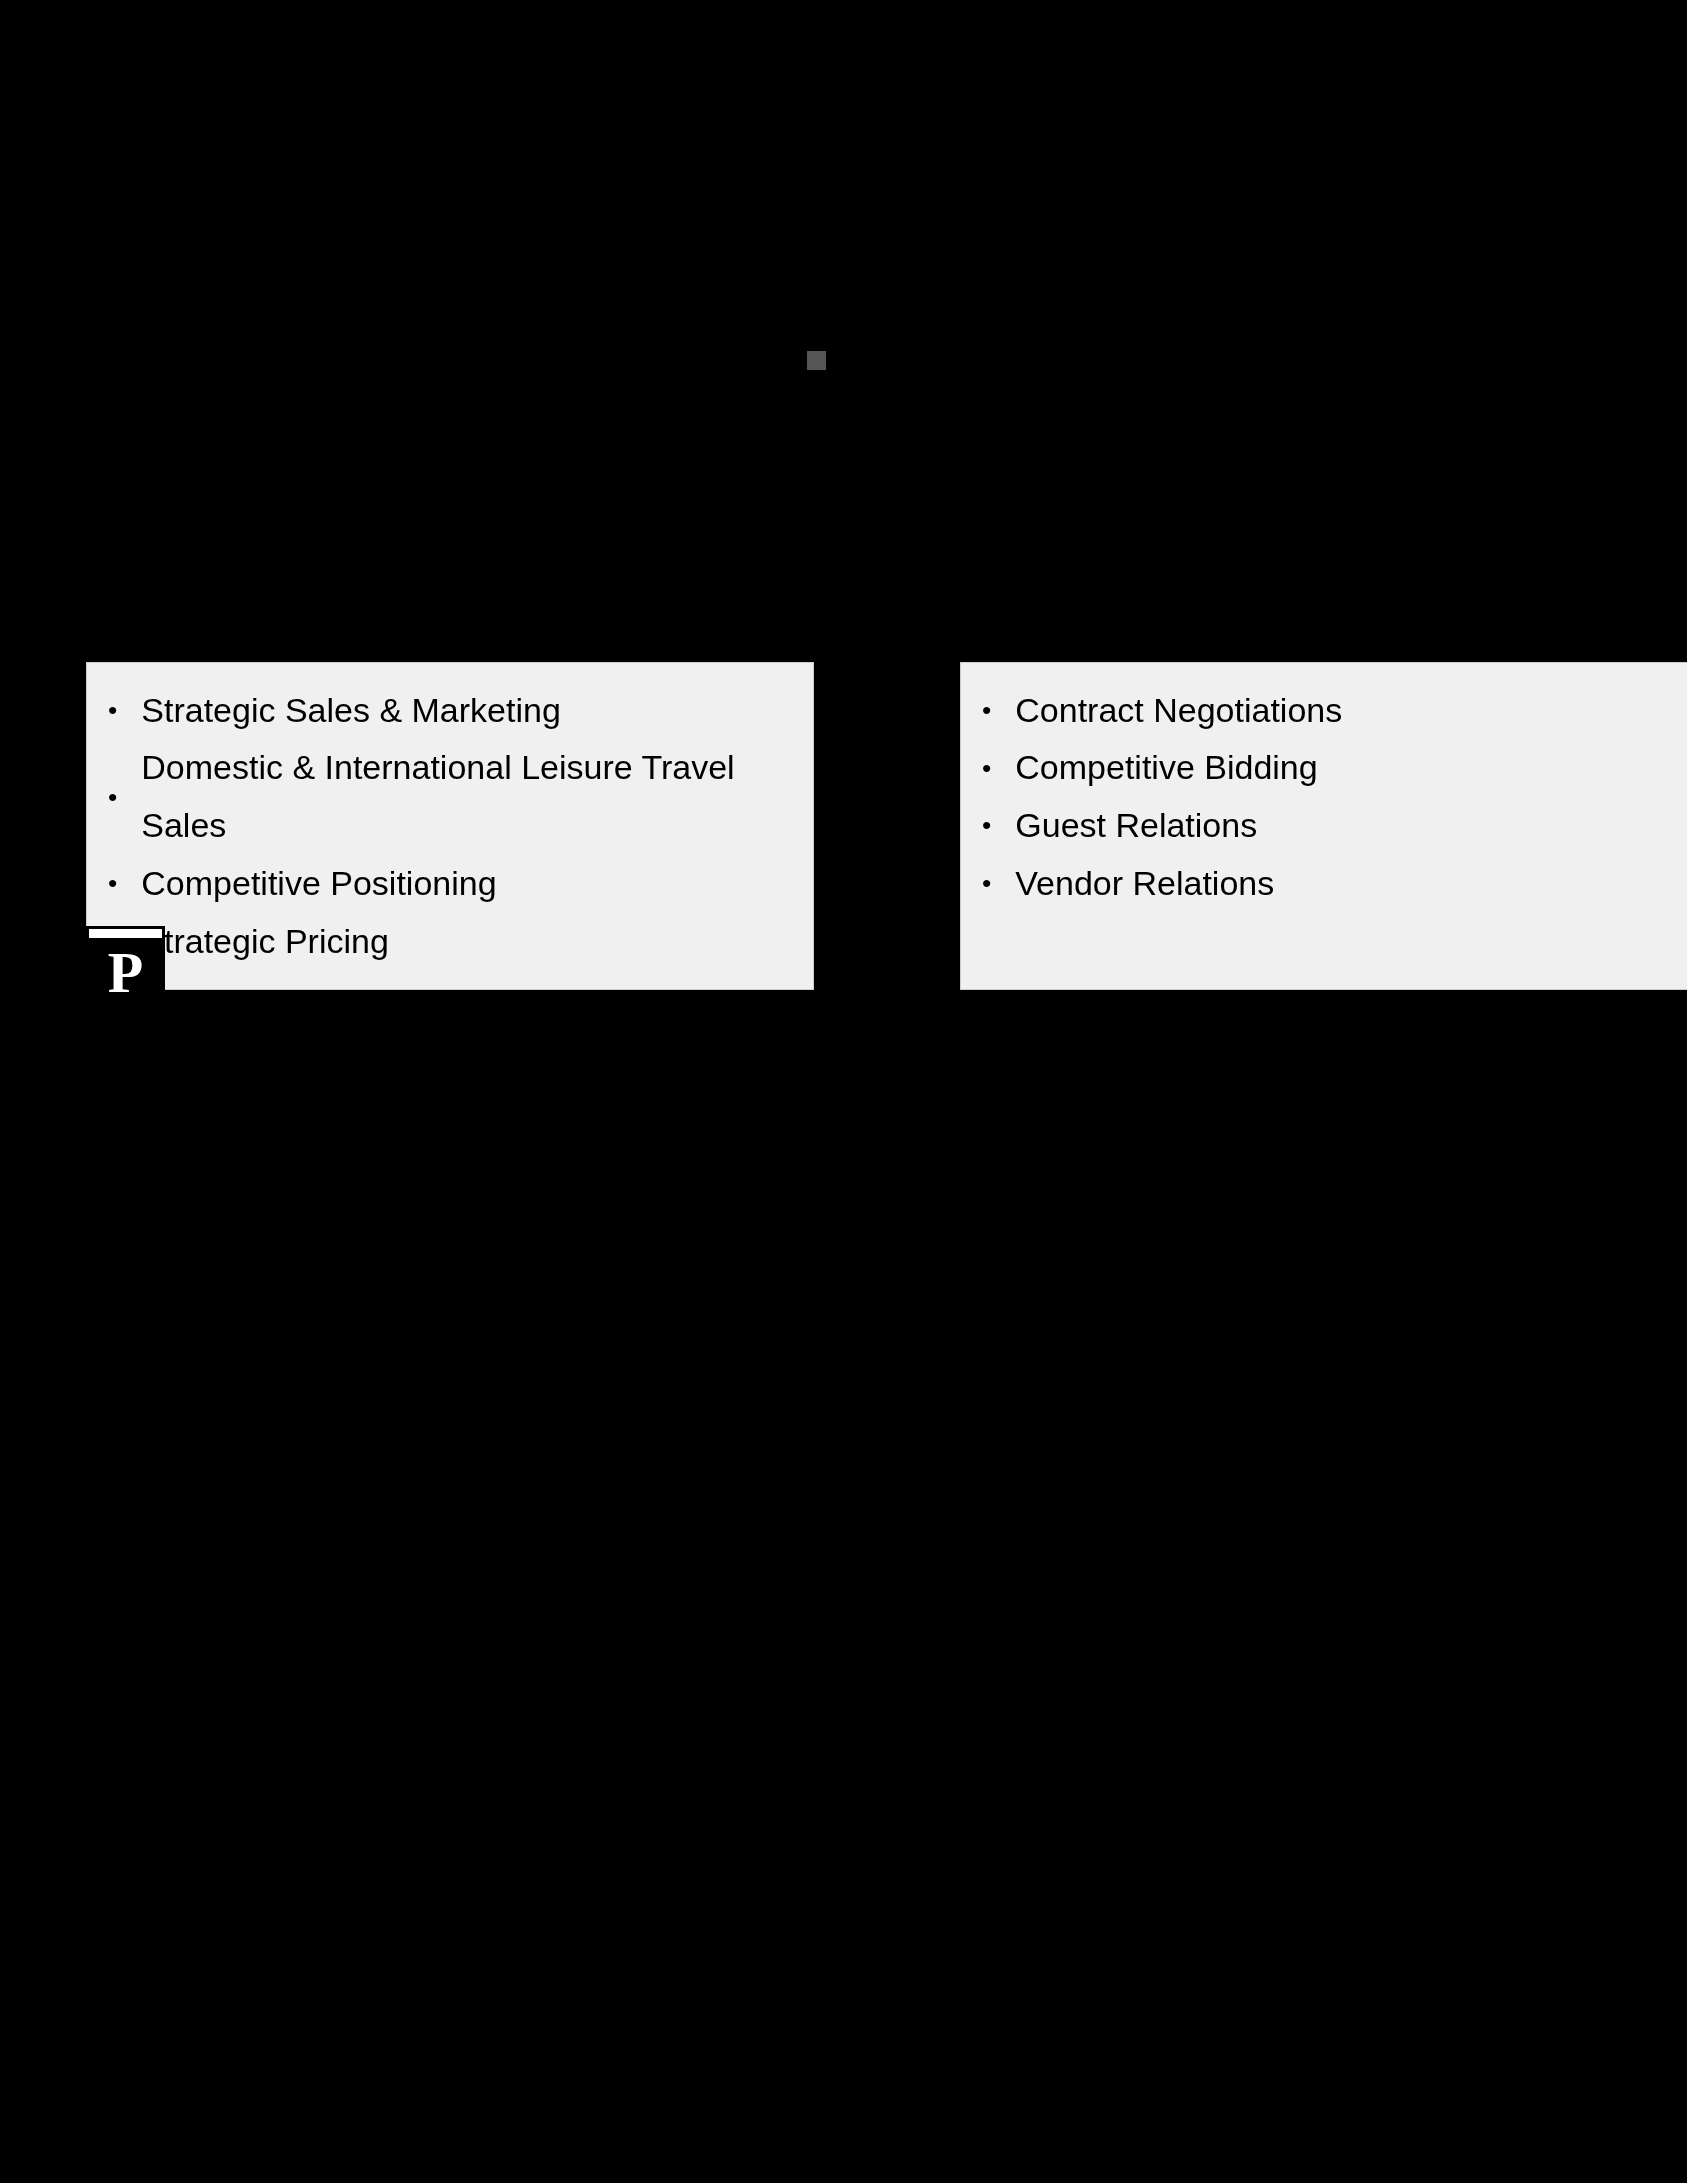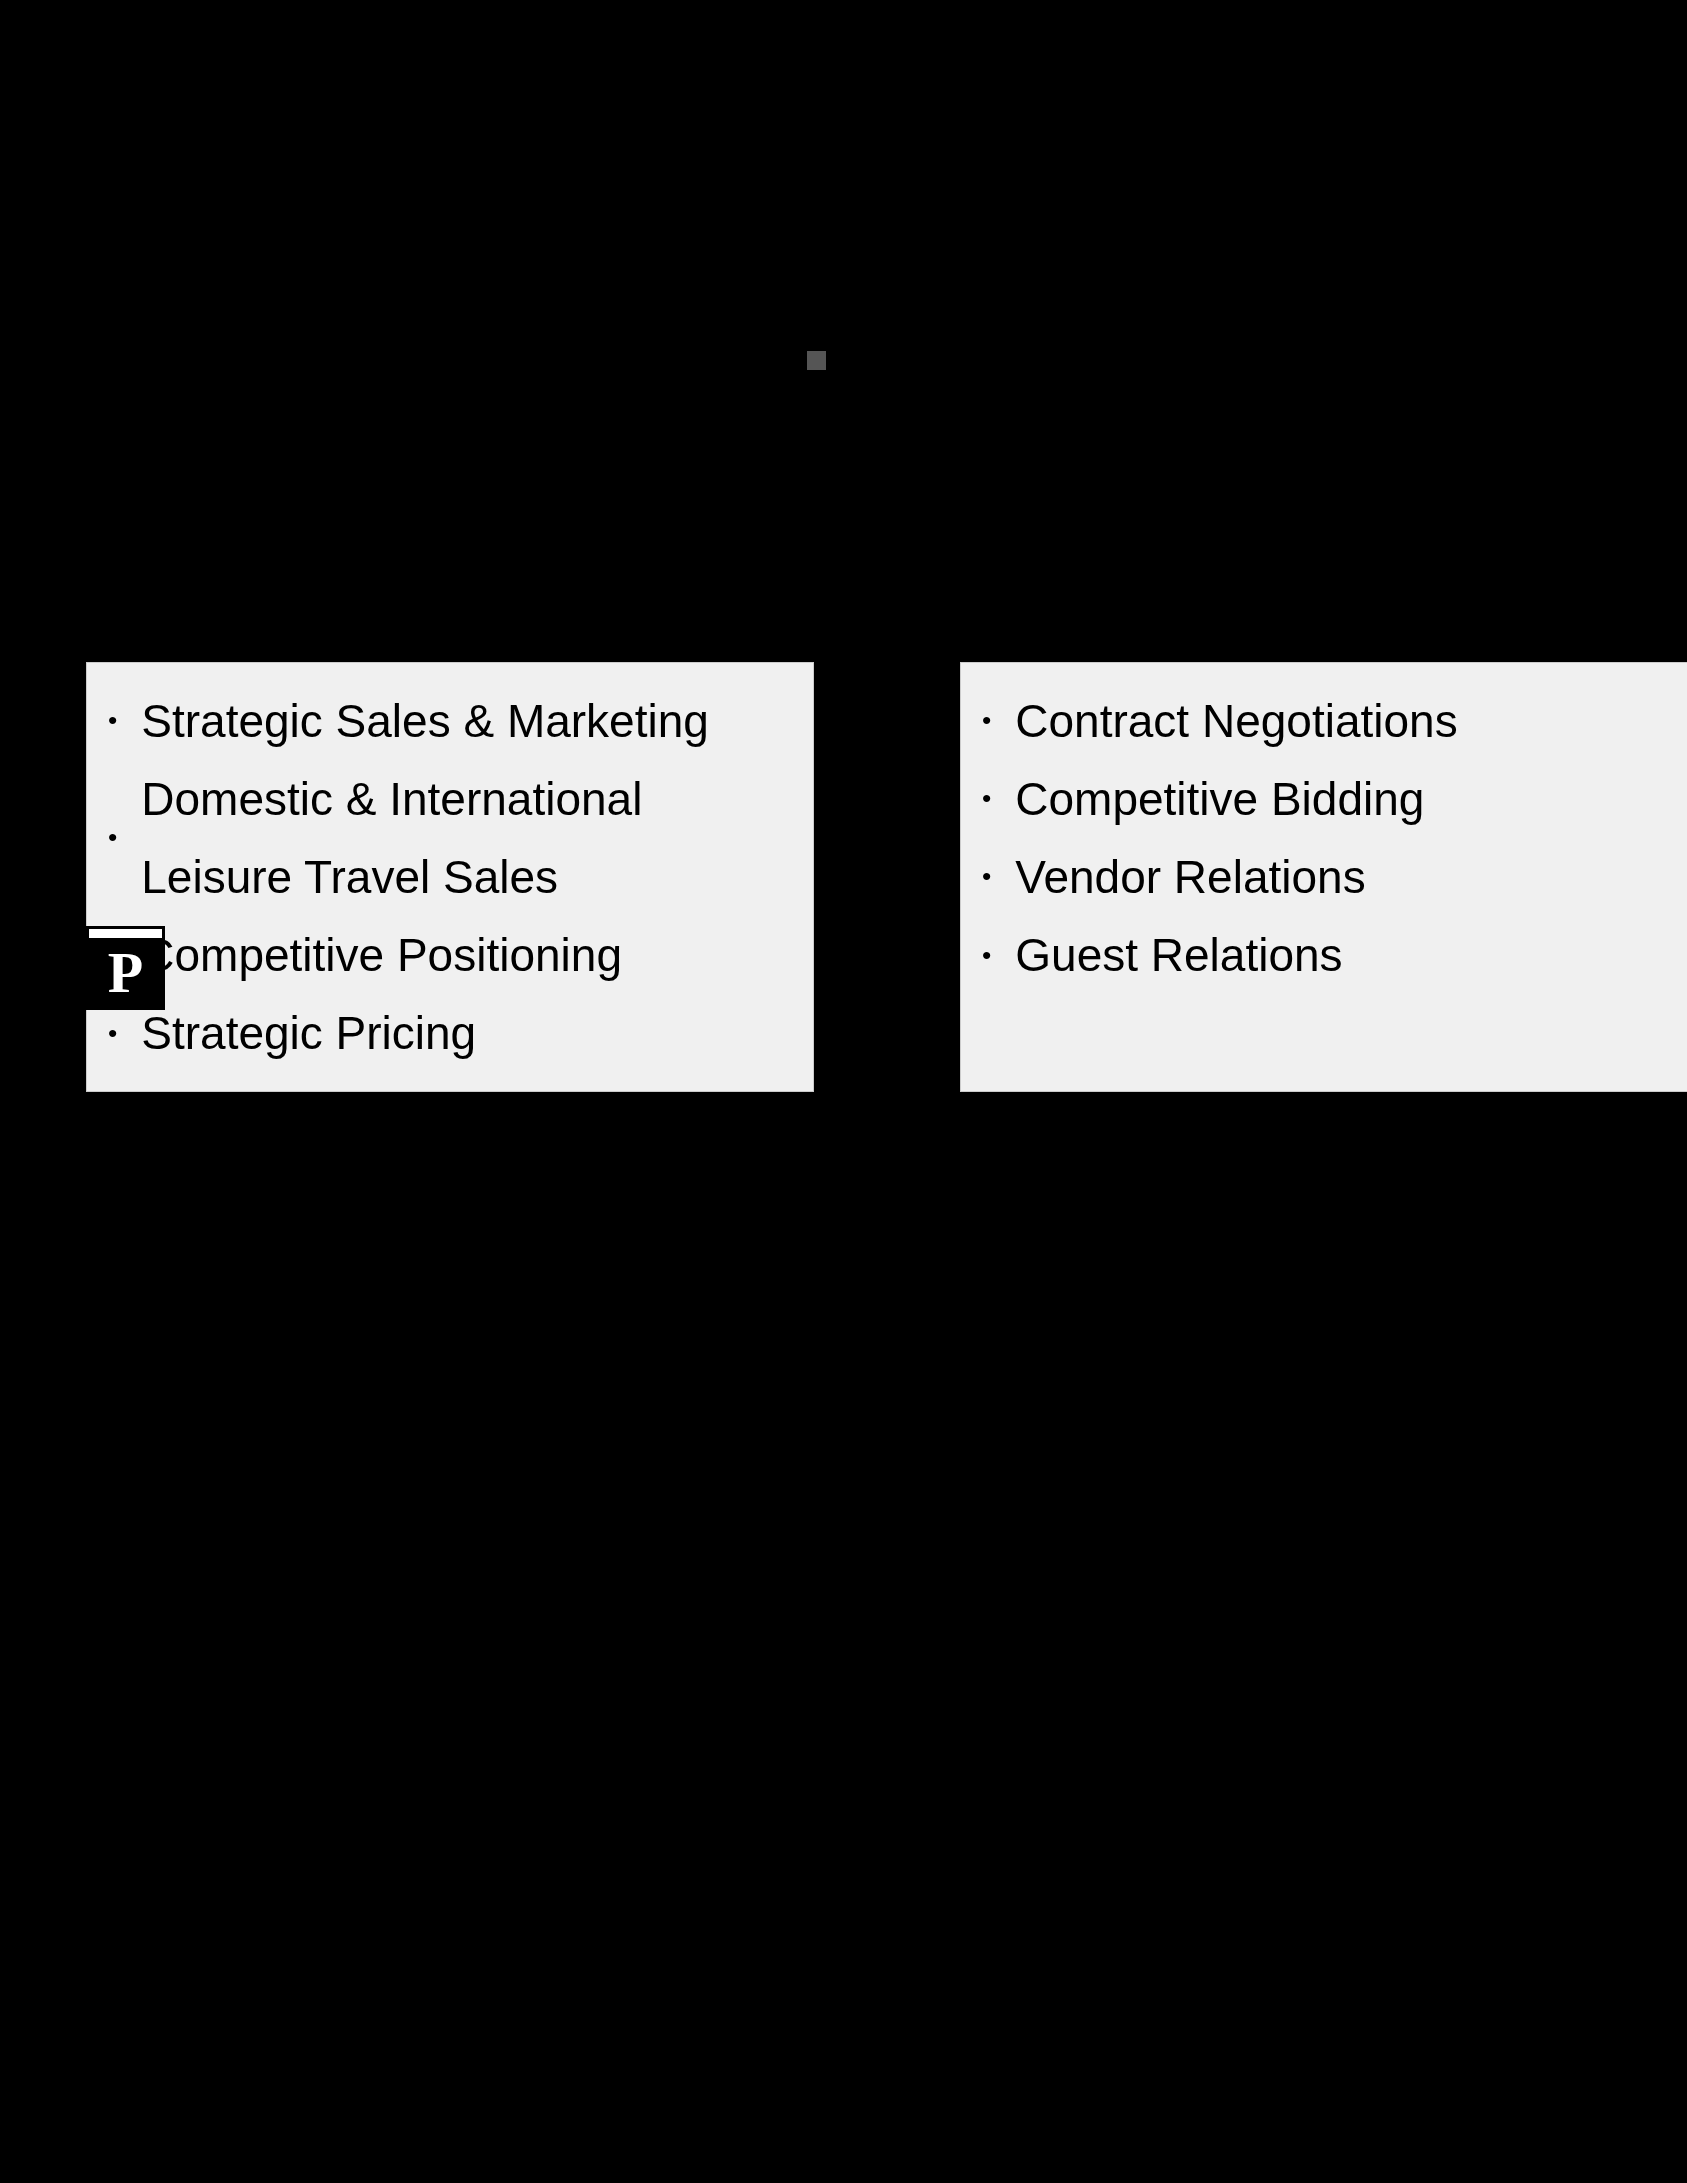--- a/index.html
+++ b/index.html
@@ -51,21 +51,21 @@
       width: 728px;
     }
 
     .skill-box ul {
       list-style: none;
       padding: 0;
       margin: 0;
     }
 
     .skill-box ul li {
-      font-size: 46px;
+      font-size: 34px;
       line-height: 1.7;
       color: #000000;
       display: flex;
       align-items: center;
       gap: 12px;
     }
 
     .skill-box ul li::before {
       content: "•";
       font-size: 26.5px;
@@ -147,25 +147,25 @@
         <li>
           <span></span>
           <span>Contract Negotiations</span>
         </li>
         <li>
           <span></span>
           <span>Competitive Bidding</span>
         </li>
         <li>
           <span></span>
-          <span>Vendor Relations</span>
+          <span>Guest Relations</span>
         </li>
         <li>
           <span></span>
-          <span>Guest Relations</span>
+          <span>Vendor Relations</span>
         </li>
       </ul>
     </div>
 
   </div>
 
   <div class="logo-area">
     <div class="p-logo-outer">
       <div class="p-logo">
         <div class="p-logo-bar"></div>

